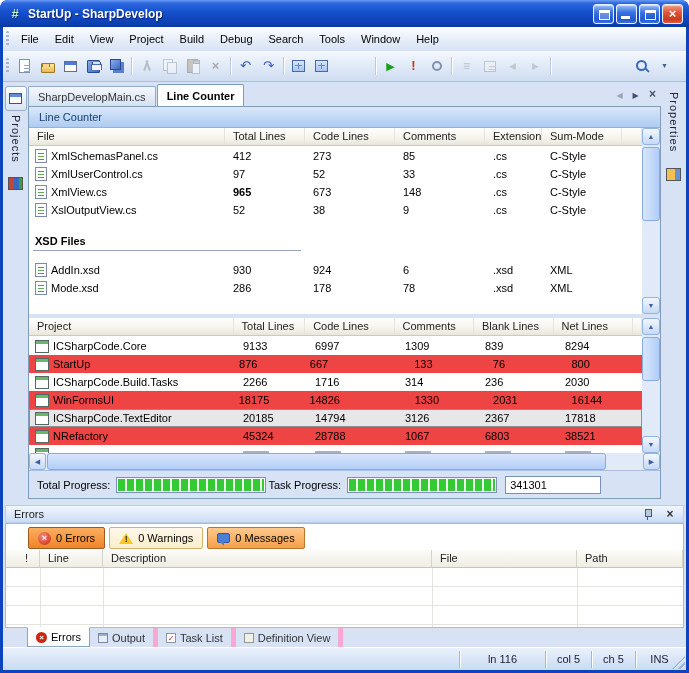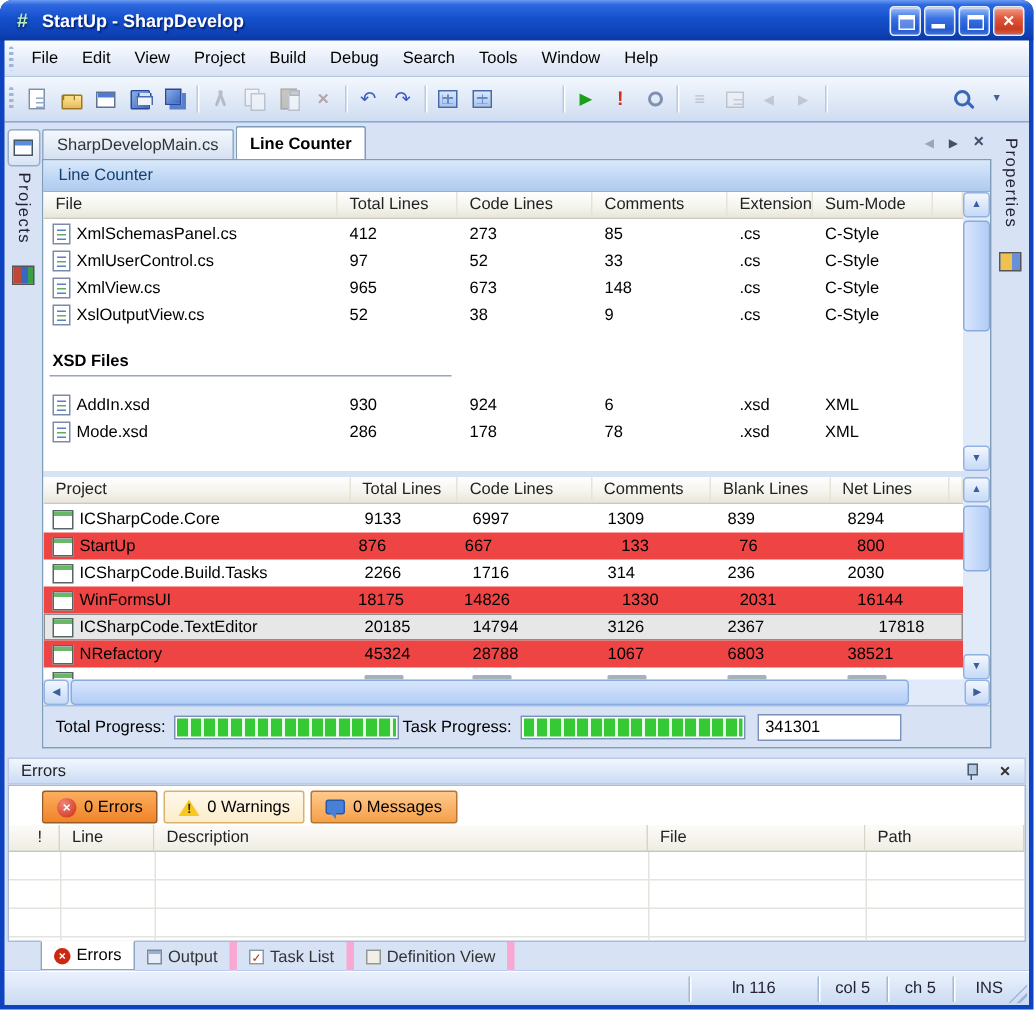--- a/index.html
+++ b/index.html
@@ -328,21 +328,21 @@
           <div class="td" style="width: 90px;">52</div>
           <div class="td" style="width: 90px;">33</div>
           <div class="td" style="width: 57px;">.cs</div>
           <div class="td" style="width: 80px;">C-Style</div>
         </div>
         <div class="trow" style="top: 55px;">
           <div class="td fcell" style="width: 196px;">
             <span class="fico"></span>
             <span>XmlView.cs</span>
           </div>
-          <div class="td" style="width: 80px;">965</div>
+          <div class="td" style="width: 80px; font-weight: bold;">965</div>
           <div class="td" style="width: 90px;">673</div>
           <div class="td" style="width: 90px;">148</div>
           <div class="td" style="width: 57px;">.cs</div>
           <div class="td" style="width: 80px;">C-Style</div>
         </div>
         <div class="trow" style="top: 73px;">
           <div class="td fcell" style="width: 196px;">
             <span class="fico"></span>
             <span>XslOutputView.cs</span>
           </div>
@@ -434,21 +434,21 @@
         </div>
         <div class="trow sel-row" style="top: 91px;">
           <div class="td fcell" style="width: 206px;">
             <span class="pico"></span>
             <span>ICSharpCode.TextEditor</span>
           </div>
           <div class="td" style="width: 72px;">20185</div>
           <div class="td" style="width: 90px;">14794</div>
           <div class="td" style="width: 80px;">3126</div>
           <div class="td" style="width: 80px;">2367</div>
-          <div class="td" style="width: 80px; text-align: center;">17818</div>
+          <div class="td" style="width: 80px;">17818</div>
         </div>
         <div class="trow stripe" style="top: 109px;">
           <div class="td fcell" style="width: 206px;">
             <span class="pico"></span>
             <span>NRefactory</span>
           </div>
           <div class="td" style="width: 72px;">45324</div>
           <div class="td" style="width: 90px;">28788</div>
           <div class="td" style="width: 80px;">1067</div>
           <div class="td" style="width: 80px;">6803</div>

